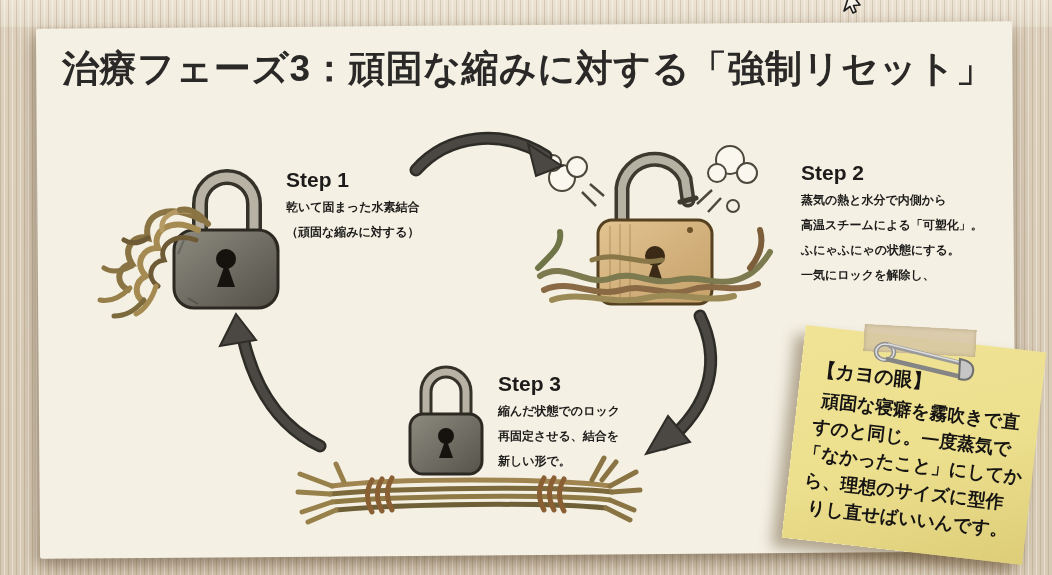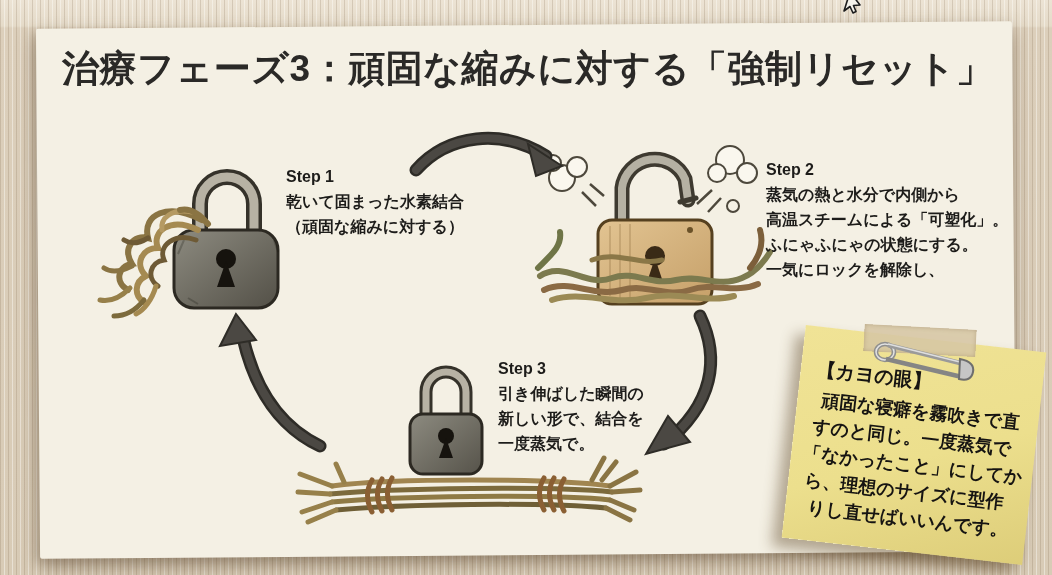--- a/index.html
+++ b/index.html
@@ -18,25 +18,25 @@
     background:#f4f0e4;border-radius:2px;
     transform:rotate(-0.45deg);
     box-shadow:0 10px 20px rgba(92,72,48,.42), -4px 4px 10px rgba(92,72,48,.22);
     z-index:1;
   }
   .title{
     position:absolute;left:62px;top:44px;margin:0;z-index:3;
     font-size:37px;font-weight:800;color:#2a2927;letter-spacing:.5px;white-space:nowrap;
   }
   .step{position:absolute;z-index:3;color:#1d1c1a;}
-  .step-label{font-size:16px;font-weight:800;margin-bottom:3px;}
-  .step-line{font-size:16px;font-weight:600;line-height:25px;white-space:nowrap;}
+  .step-label{font-size:21px;font-weight:800;margin-bottom:3px;}
+  .step-line{font-size:12px;font-weight:600;line-height:25px;white-space:nowrap;}
   .step1{left:286px;top:168px;}
-  .step2{left:766px;top:161px;}
-  .step3{left:498px;top:360px;}
+  .step2{left:801px;top:161px;}
+  .step3{left:498px;top:372px;}
   .illus{position:absolute;z-index:2;}
   .arrows{position:absolute;left:0;top:0;z-index:2;pointer-events:none;}
   .note{
     position:absolute;left:793px;top:338px;width:242px;height:214px;z-index:4;
     background:linear-gradient(160deg,#f0e396 0%,#ecdf8d 55%,#ddcd79 100%);
     transform:rotate(6.5deg);
     box-shadow:-9px 10px 14px rgba(86,62,28,.42);
     padding:30px 10px 0 16px;box-sizing:border-box;color:#161412;
   }
   .note-heading{font-size:19px;font-weight:800;margin-bottom:4px;}
@@ -145,23 +145,23 @@
   <div class="step step2">
     <div class="step-label">Step 2</div>
     <div class="step-line">蒸気の熱と水分で内側から</div>
     <div class="step-line">高温スチームによる「可塑化」。</div>
     <div class="step-line">ふにゃふにゃの状態にする。</div>
     <div class="step-line">一気にロックを解除し、</div>
   </div>
 
   <div class="step step3">
     <div class="step-label">Step 3</div>
-    <div class="step-line">引き伸ばした瞬間の</div>
-    <div class="step-line">新しい形で、結合を</div>
-    <div class="step-line">一度蒸気で。</div>
+    <div class="step-line">縮んだ状態でのロック</div>
+    <div class="step-line">再固定させる、結合を</div>
+    <div class="step-line">新しい形で。</div>
   </div>
 
   <svg class="illus" style="left:292px;top:362px" width="360" height="175" viewBox="0 0 360 175">
     <defs>
       <linearGradient id="g3" x1="0" y1="0" x2="1" y2="1">
         <stop offset="0" stop-color="#8d8b80"></stop>
           <stop offset="1" stop-color="#56534a"></stop>
       </linearGradient>
     </defs>
     <g>

